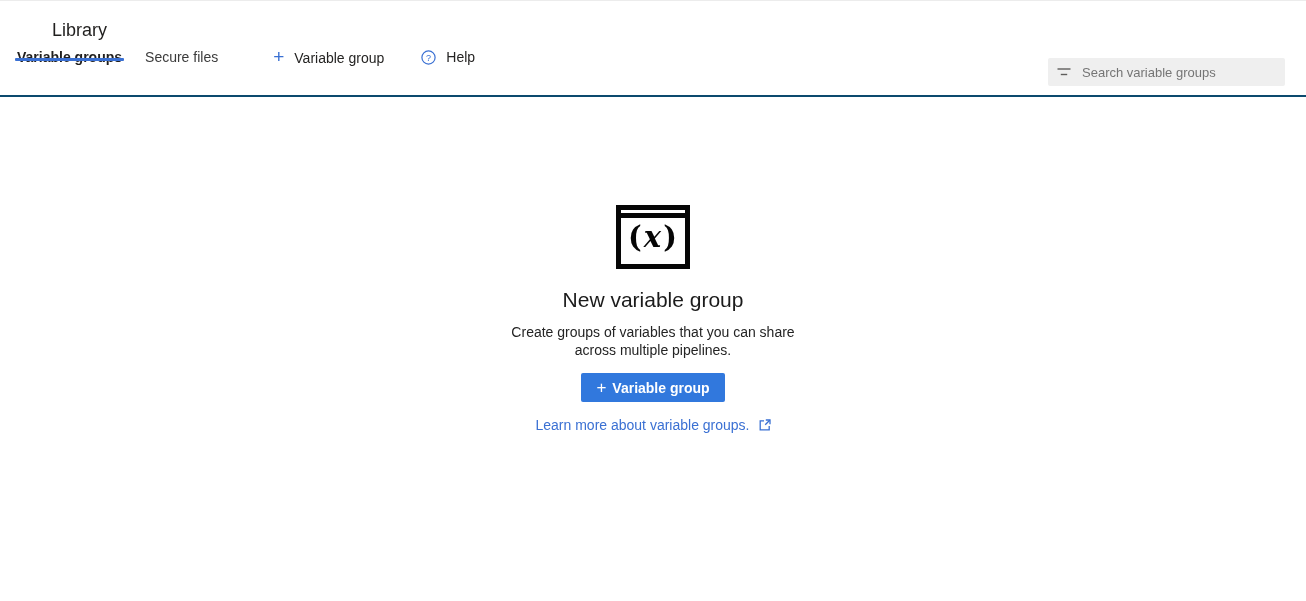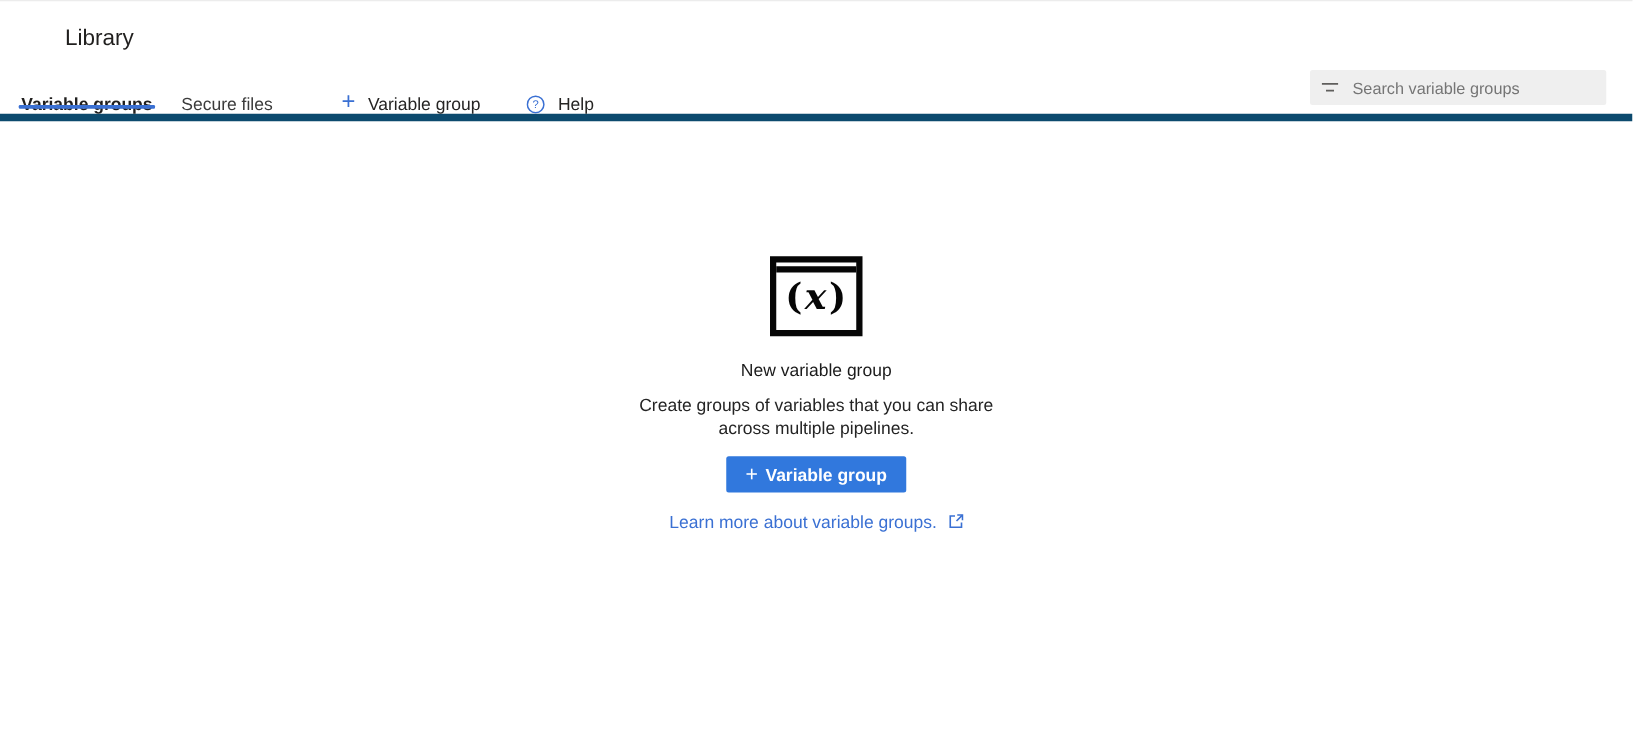--- a/index.html
+++ b/index.html
@@ -14,23 +14,23 @@
     border-top: 1px solid #ececec;
   }
 
   
   .app-header { padding: 19px 16px 8px 16px; margin-left: 36px; }
   .app-title { font-size: 18px; color: #201f1e; }
 
   
   .commandbar {
     display: flex;
-    align-items: flex-end;
+    align-items: flex-start;
     height: 48px;
-    border-bottom: 6px solid #0c4a6e;
+    border-bottom: 2px solid #0c4a6e;
   }
   .tabs { display: flex; margin-left: 16px; }
   .tab {
     position: relative;
     display: flex;
     align-items: center;
     font-size: 14px;
     color: #3b3b3b;
     margin-right: 21px;
     padding: 0 1px;
@@ -121,21 +121,21 @@
     justify-content: center;
     font-family: "DejaVu Serif", serif;
     font-weight: 700;
     font-size: 29px;
     line-height: 1;
     color: #060606;
     letter-spacing: 1px;
     padding-bottom: 3px;
   }
   .vg-x { font-style: italic; margin: 0 1px; }
-  .empty-heading { margin-top: 19px; font-size: 14px; color: #1b1b1b; }
+  .empty-heading { margin-top: 19px; font-size: 21px; color: #1b1b1b; }
   .empty-desc {
     margin-top: 11px;
     font-size: 14px;
     line-height: 18px;
     color: #242424;
     text-align: center;
   }
   .primary-btn {
     margin-top: 14px;
     height: 29px;

